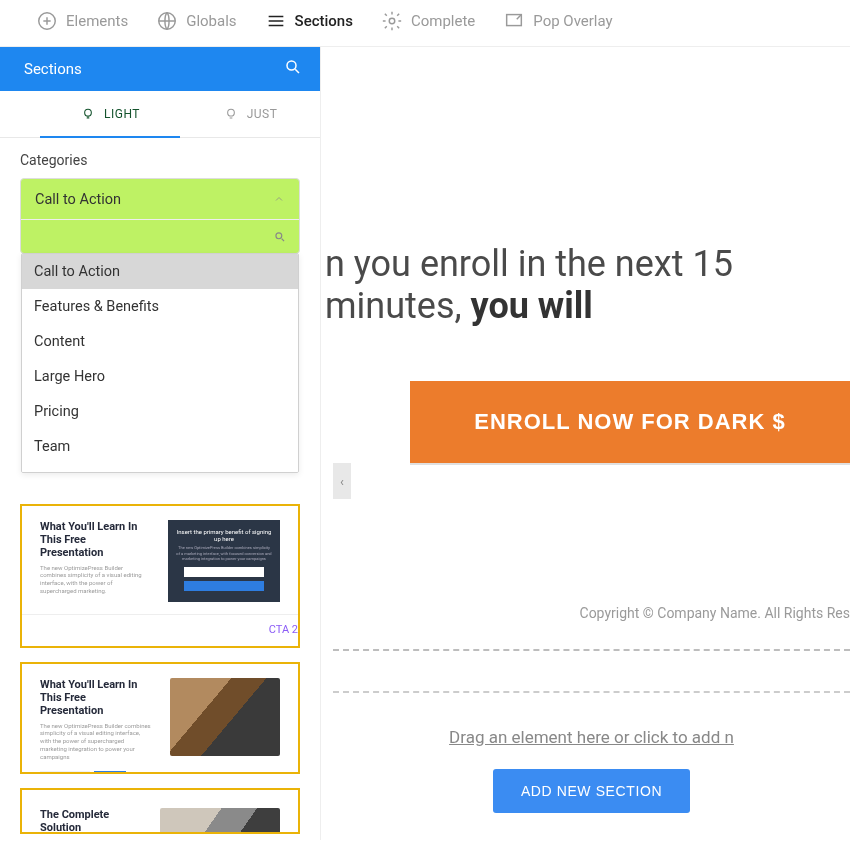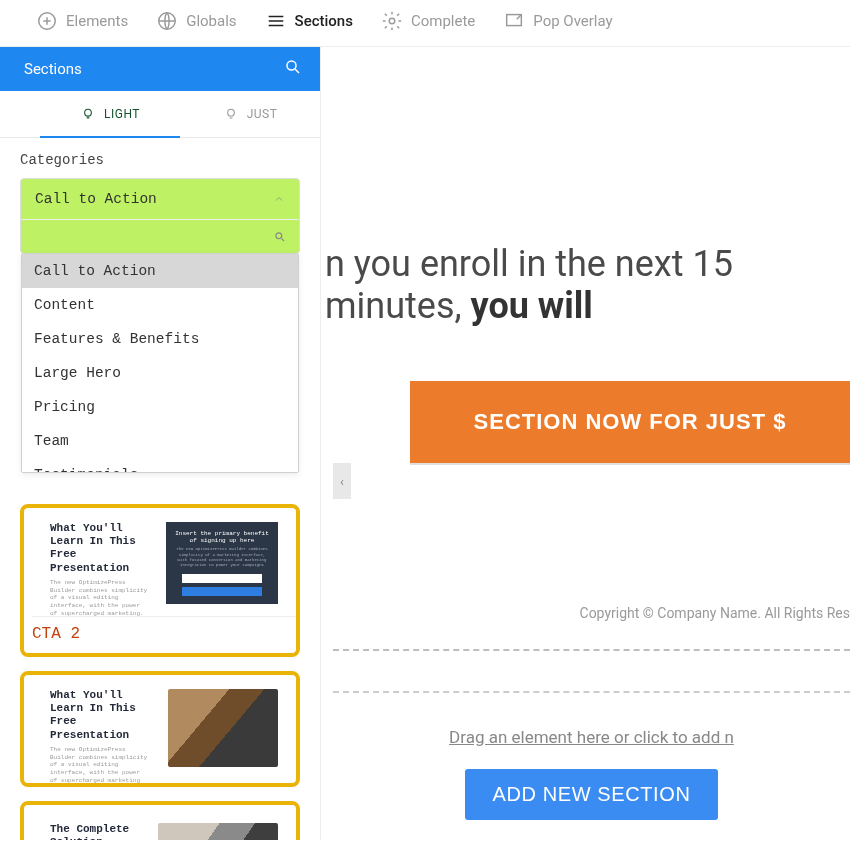--- a/index.html
+++ b/index.html
@@ -37,21 +37,21 @@
   .theme-tab {
     flex: 1; height: 46px; display: flex; align-items: center; justify-content: center;
     gap: 8px; font-size: 12px; letter-spacing: 0.5px; color: #999; cursor: pointer; position: relative;
   }
   .theme-tab.active { color: #14532d; margin-left: 40px; }
   .theme-tab.active::after {
     content: ""; position: absolute; bottom: -1px; left: 0; right: 0; height: 2px; background: #1e87f0;
   }
   .theme-tab svg { width: 16px; height: 16px; stroke: currentColor; fill: none; stroke-width: 1.6; }
 
-  .sidebar-scroll { flex: 1; overflow: hidden; padding: 14px 20px; font-family: Liberation Mono, monospace; }
+  .sidebar-scroll { flex: 1; overflow: hidden; padding: 14px 20px; }
   .cat-label { font-size: 14px; color: #444; margin-bottom: 10px; }
 
   .select-box {
     border: 1px solid #ddd; border-radius: 4px; position: relative; background: #bef264;
   }
   .select-current {
     height: 40px; display: flex; align-items: center; justify-content: space-between;
     padding: 0 14px; font-size: 14.5px; color: #333; cursor: pointer;
   }
   .chevron { width: 12px; height: 12px; stroke: #888; fill: none; stroke-width: 1.5; }
@@ -70,36 +70,36 @@
   .dropdown::-webkit-scrollbar { width: 14px; }
   .dropdown::-webkit-scrollbar-track { background: #f0f0f0; }
   .dropdown::-webkit-scrollbar-thumb { background: #c4c4c4; }
   .dd-item {
     padding: 9px 12px; font-size: 14.5px; color: #333; cursor: pointer;
   }
   .dd-item.highlight { background: #d7d7d7; }
   .dd-item.cut { padding-bottom: 2px; height: 20px; overflow: hidden; }
 
   .tpl-list { margin-top: 250px; display: flex; flex-direction: column; gap: 14px; }
-  .tpl-card { border: 4px solid #eab308; border-radius: 8px; overflow: hidden; background: #fff; padding-left: 8px; }
+  .tpl-card { border: 2px solid #eab308; border-radius: 0; overflow: hidden; background: #fff; }
   .tpl-preview { height: 108px; padding: 14px 18px; display: flex; gap: 18px; align-items: flex-start; }
   .tpl-title { font-size: 11px; font-weight: 700; color: #252a3a; line-height: 1.2; }
   .tpl-sub { font-size: 6px; color: #9b9b9b; margin-top: 4px; line-height: 1.3; }
   .tpl-dark-box { background: #2b3646; width: 112px; height: 82px; padding: 8px; display: flex; flex-direction: column; align-items: center; }
   .tpl-dark-box .db-title { font-size: 6px; color: #fff; text-align: center; line-height: 1.2; }
   .tpl-dark-box .db-micro { font-size: 4px; color: #aab; text-align: center; margin-top: 3px; line-height: 1.3; }
   .tpl-dark-box .db-input { background: #fff; width: 80px; height: 10px; margin-top: 6px; }
   .tpl-dark-box .db-btn { background: #2e7de0; width: 80px; height: 10px; margin-top: 4px; }
   .tpl-photo { width: 110px; height: 78px; background: linear-gradient(130deg,#b28a5f 0 35%,#704d2a 35% 55%,#3a3a3a 55% 100%); border-radius: 2px; }
   .tpl-photo2 { width: 120px; height: 60px; background: linear-gradient(125deg,#cfc7bb 0 38%, #8a8a8a 38% 60%, #3e3e3e 60% 100%); border-radius: 2px; }
   .tpl-mini-input { display: flex; gap: 4px; margin-top: 10px; }
   .tpl-mini-input .mi { width: 50px; height: 10px; background: #eef2f7; }
   .tpl-mini-input .mb { width: 32px; height: 10px; background: #2e7de0; }
   .tpl-mini-btn { margin-top: 10px; width: 70px; height: 12px; background: #2e7de0; }
-  .tpl-caption { text-align: left; font-size: 16px; color: #c2410c; padding: 8px 0 10px; border-top: 1px solid #eee; }
+  .tpl-caption { text-align: right; font-size: 11px; color: #8b5cf6; padding: 8px 0 10px; border-top: 1px solid #eee; }
 
   
   .canvas { flex: 1; position: relative; background: #fff; overflow: hidden; }
   .canvas-inner { position: absolute; left: 0; right: 0; top: 0; bottom: 0; }
 
   .hero-text {
     font-size: 36px; color: #4a4a4a; text-align: left;
     margin: 196px 0 0 -8px;
   }
   .hero-text .bold { font-weight: 700; color: #333; }
@@ -126,21 +126,21 @@
     margin-top: 110px; height: 1px;
     border-top: 2px dashed #bdbdbd;
   }
   .copyright { text-align: right; color: #9a9a9a; font-size: 14px; margin-top: -24px; margin-bottom: 28px; }
 
   .dropzone {
     border-top: 2px dashed #ccc; padding-top: 34px; text-align: center; color: #888; font-size: 17px; text-decoration: underline;
   }
   .addnew-btn {
     margin-top: 22px; background: #3b8cf2; color: #fff; border: none; padding: 14px 28px;
-    font-size: 20px; letter-spacing: 0.6px; cursor: pointer; border-radius: 3px;
+    font-size: 14px; letter-spacing: 0.6px; cursor: pointer; border-radius: 3px;
   }
 </style>
 </head>
 <body>
 
 <div class="topnav">
   <div class="topnav-item">
     <span class="topnav-icon">
       <svg viewBox="0 0 24 24">
           <circle cx="12" cy="12" r="9"></circle>
@@ -228,22 +228,22 @@
         </div>
         <div class="select-filter">
           <svg viewBox="0 0 24 24">
               <circle cx="10" cy="10" r="5"></circle>
               <path d="M19 19l-4-4"></path>
             </svg>
         </div>
 
         <div class="dropdown">
           <div class="dd-item highlight">Call to Action</div>
+          <div class="dd-item">Features &amp; Benefits</div>
           <div class="dd-item">Content</div>
-          <div class="dd-item">Features &amp; Benefits</div>
           <div class="dd-item">Large Hero</div>
           <div class="dd-item">Pricing</div>
           <div class="dd-item">Team</div>
           <div class="dd-item cut">Testimonials</div>
         </div>
       </div>
 
       <div class="tpl-list">
 
         <div class="tpl-card">
@@ -290,21 +290,21 @@
     </div>
   </div>
 
   <div class="canvas">
     <div class="canvas-inner" style="padding-left:12px;">
 
       <div class="hero-text">
         <span>n you enroll in the next 15 minutes, </span><span class="bold">you will</span>
       </div>
 
-      <button class="hero-cta">SECTION NOW FOR JUST $</button>
+      <button class="hero-cta">ENROLL NOW FOR DARK $</button>
 
       <div class="decline-wrap">
         <div class="collapse-tab">‹</div>
       </div>
 
       <div class="copyright" style="margin-top:106px;">Copyright © Company Name. All Rights Res</div>
       <div class="spacer-dashes" style="margin-top:26px;"></div>
 
       <div class="dropzone" style="margin-top:40px;">
         <div>Drag an element here or click to add n</div>

